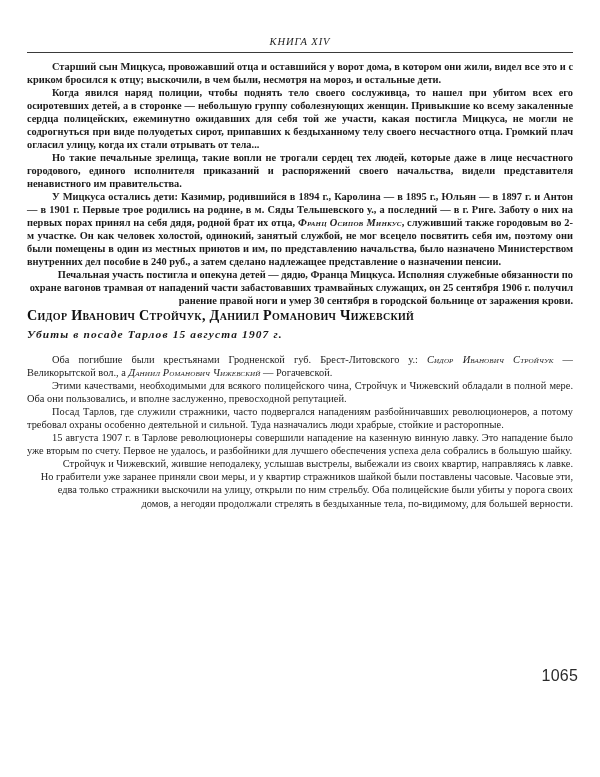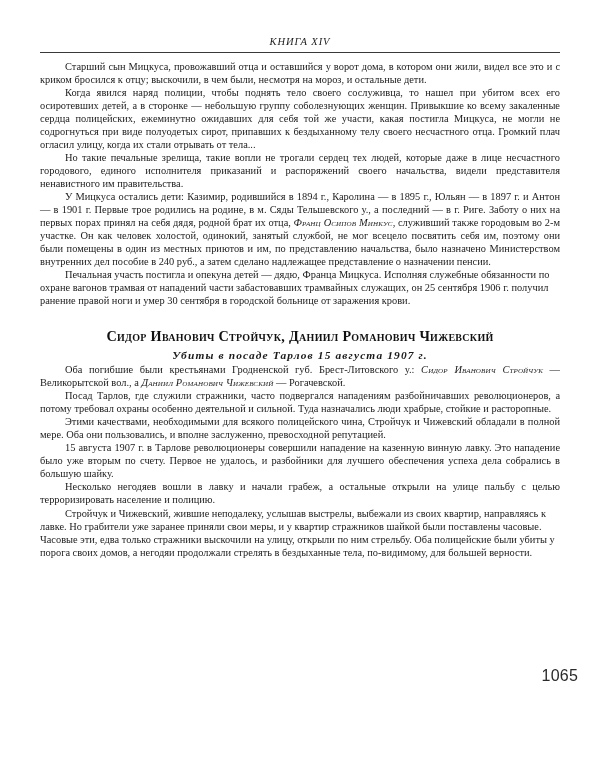--- a/index.html
+++ b/index.html
@@ -15,21 +15,21 @@
     color: #1a1a1a;
     overflow: hidden;
   }
 
   .page {
     position: absolute;
     left: 0; top: 0;
     width: 600px;
     height: 707px;
     box-sizing: border-box;
-    padding: 0 40px;
+    padding: 0 27px;
   }
 
   
   .runhead {
     margin-top: 36px;
     text-align: center;
     font-style: italic;
     font-size: 10.5px;
     letter-spacing: 0.9px;
     color: #222;
@@ -37,43 +37,42 @@
   }
   .runhead-rule {
     margin-top: 4px;
     border-bottom: 1.1px solid #3a3a3a;
     width: 100%;
   }
 
   
   .body-block {
     margin-top: 7px;
+    font-weight: bold;
   }
   p.para {
     margin: 0;
     text-indent: 25px;
     text-align: justify;
     font-size: 10.4px;
     line-height: 13.05px;
     color: #1c1c1c;
     hyphens: manual;
     -webkit-hyphens: manual;
   }
-  p.para:last-child { text-align: left; }
+  p.para:last-child { text-align: right; }
 
   .nm {
     font-style: italic;
     font-variant: small-caps;
     letter-spacing: 0.15px;
   }
 
   
   .section-head {
-    margin-top: 21px;
-    text-align: center;
   }
   .sh-title {
     font-size: 14.2px;
     font-weight: bold;
     font-variant: small-caps;
     letter-spacing: 0.3px;
     line-height: 1.25;
     color: #111;
   }
   .sh-sub1 {
@@ -86,21 +85,21 @@
   }
   .sh-sub2 {
     margin-top: 2px;
     font-size: 11.4px;
     font-style: italic;
     letter-spacing: 1.15px;
     line-height: 1.3;
     color: #1a1a1a;
     font-weight: bold;
   }
-  .section-body { }
+  .section-body { margin-top: 11px; }
 
   
   .folio {
     position: absolute;
     right: 22px;
     bottom: 22px;
     font-family: "Liberation Sans", "DejaVu Sans", sans-serif;
     font-size: 16px;
     color: #2b2b2b;
     letter-spacing: 0.2px;
@@ -127,22 +126,21 @@
   </div>
 
   <div class="section-head">
     <div class="sh-title">Сидор Иванович Стройчук, Даниил Романович Чижевский</div>
     <div class="sh-sub2">Убиты в посаде Тарлов 15 августа 1907 г.</div>
   </div>
 
   <div class="section-body">
     <p class="para"><span>Оба погибшие были крестьянами Гродненской губ. Брест-Литовского у.: </span><span class="nm">Сидор Иванович Стройчук</span><span> — Великорытской вол., а </span><span class="nm">Даниил Романович Чижевский</span><span> — Рогачевской.</span></p>
 
+    <p class="para">Этими качествами, необходимыми для всякого полицейского чина, Стройчук и Чижевский обладали в полной мере. Оба они пользовались, и вполне заслуженно, превосходной репутацией.</p>
     <p class="para">Посад Тарлов, где служили стражники, часто подвергался нападениям разбойничавших революционеров, а потому требовал охраны особенно деятельной и сильной. Туда назначались люди храбрые, стойкие и расторопные.</p>
-    <p class="para">Этими качествами, необходимыми для всякого полицейского чина, Стройчук и Чижевский обладали в полной мере. Оба они пользовались, и вполне заслуженно, превосходной репутацией.</p>
     <p class="para">15 августа 1907 г. в Тарлове революционеры совершили нападение на казенную винную лавку. Это нападение было уже вторым по счету. Первое не удалось, и разбойники для лучшего обеспечения успеха дела собрались в большую шайку.</p>
-    <p class="para">Несколько негодяев вошли в лавку и начали грабеж, а остальные открыли на улице пальбу с целью терроризировать население и полицию.</p>
     <p class="para">Стройчук и Чижевский, жившие неподалеку, услышав выстрелы, выбежали из своих квартир, направляясь к лавке. Но грабители уже заранее приняли свои меры, и у квартир стражников шайкой были поставлены часовые. Часовые эти, едва только стражники выскочили на улицу, открыли по ним стрельбу. Оба полицейские были убиты у порога своих домов, а негодяи продолжали стрелять в бездыханные тела, по-видимому, для большей верности.</p>
   </div>
 
   <div class="folio">1065</div>
 
 </div>
 
 </body></html>

